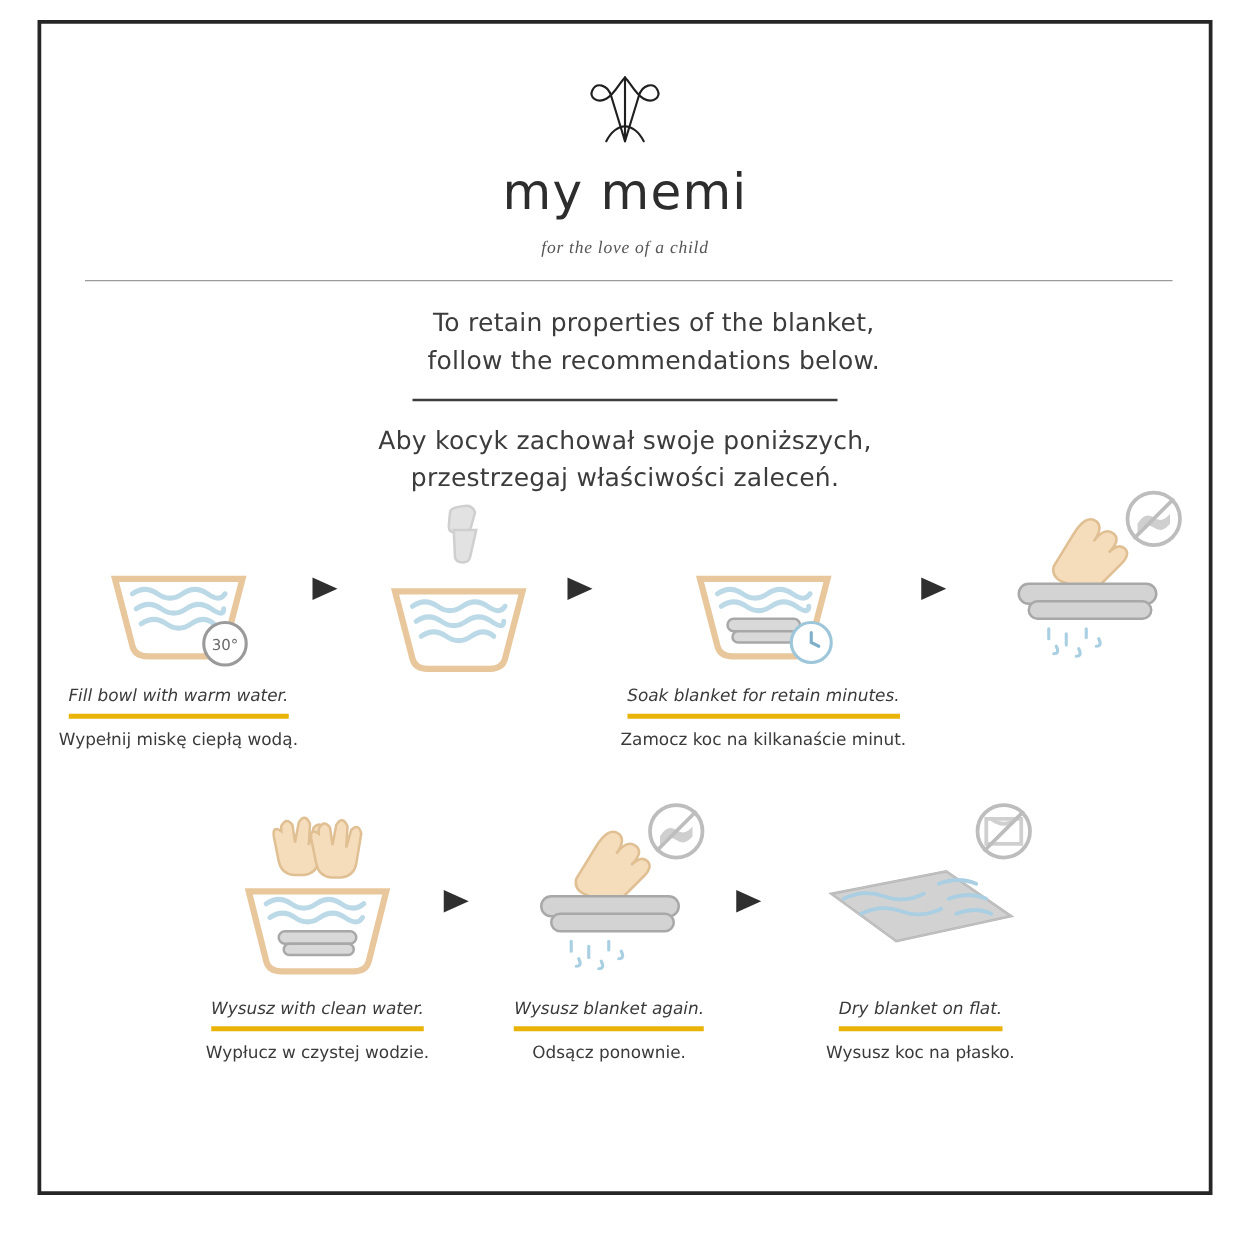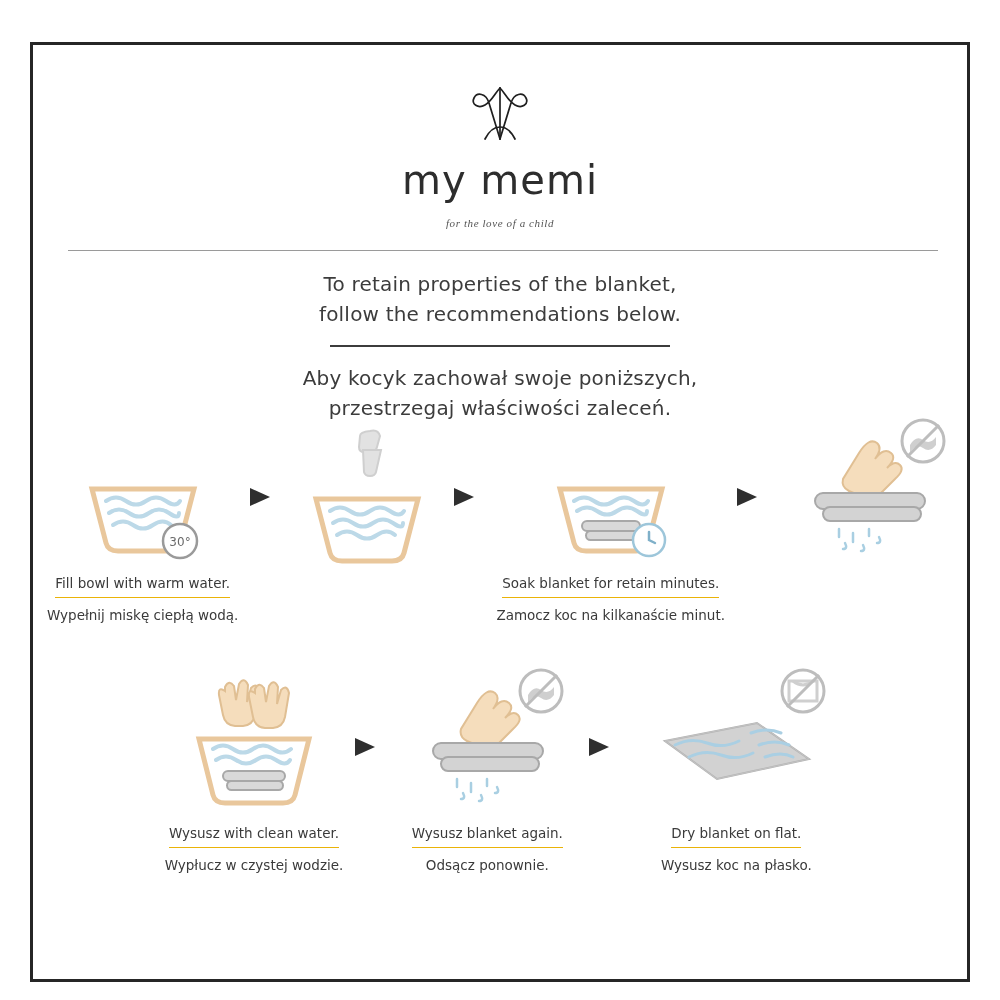--- a/index.html
+++ b/index.html
@@ -10,21 +10,21 @@
   body {
     width: 1000px;
     height: 1000px;
     font-family: "Liberation Sans", sans-serif;
     color: #3a3a3a;
     overflow: hidden;
   }
   .card {
     position: absolute;
     left: 30px;
-    top: 42px;
+    top: 16px;
     width: 940px;
     height: 940px;
     border: 3px solid #262626;
     box-sizing: border-box;
     background: #ffffff;
   }
   
   .brand {
     position: absolute;
     left: 0;
@@ -42,21 +42,21 @@
     font-family: "DejaVu Sans", sans-serif;
     font-size: 40px;
     font-weight: 400;
     letter-spacing: 1px;
     color: #2d2d2d;
     margin: 4px 0 0 0;
   }
   .brand-tagline {
     font-family: "Liberation Serif", serif;
     font-style: italic;
-    font-size: 11px;
+    font-size: 14px;
     letter-spacing: 0.6px;
     color: #555;
     margin-top: 14px;
   }
   .brand-rule {
     position: absolute;
     left: 35px;
     top: 205px;
     width: 870px;
     height: 1px;
@@ -66,21 +66,21 @@
   .headline-en, .headline-pl {
     position: absolute;
     width: 100%;
     text-align: center;
     font-family: "DejaVu Sans", sans-serif;
     font-size: 20px;
     line-height: 30px;
     color: #3c3c3c;
     letter-spacing: 0.2px;
   }
-  .headline-en { top: 224px; }
+  .headline-en { top: 224px; padding-left: 23px; }
   .headline-pl { top: 318px; }
   .mid-rule {
     position: absolute;
     left: 50%;
     margin-left: -170px;
     top: 300px;
     width: 340px;
     height: 2px;
     background: #3c3c3c;
   }
@@ -113,24 +113,25 @@
     margin-top: 6px;
   }
   .cap-en, .cap-pl {
     font-family: "DejaVu Sans", sans-serif;
     font-size: 13.5px;
     color: #3a3a3a;
     line-height: 20px;
     white-space: nowrap;
   }
   .cap-en {
-    border-bottom: 1px solid #eab308;
+    border-bottom: 4px solid #eab308;
     display: inline-block;
     padding-bottom: 4px;
     margin-bottom: 7px;
+    font-style: italic;
   }
   .arrow {
     width: 54px;
     height: 140px;
     display: flex;
     align-items: center;
     justify-content: center;
     flex: 0 0 auto;
   }
   .arrow svg { display: block; }

